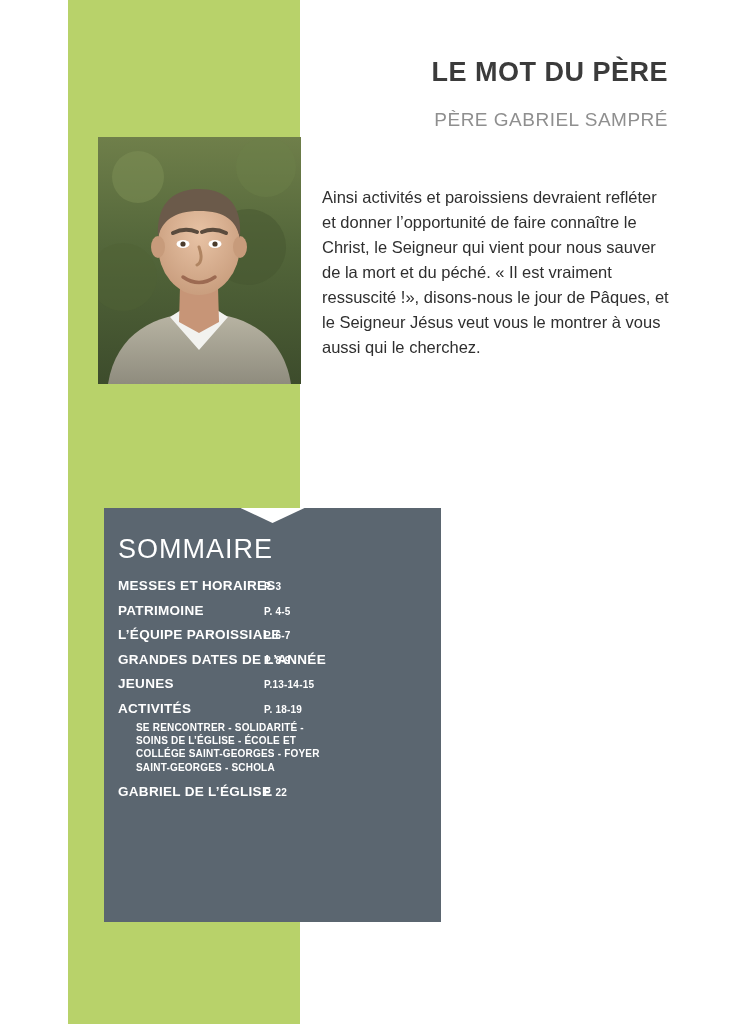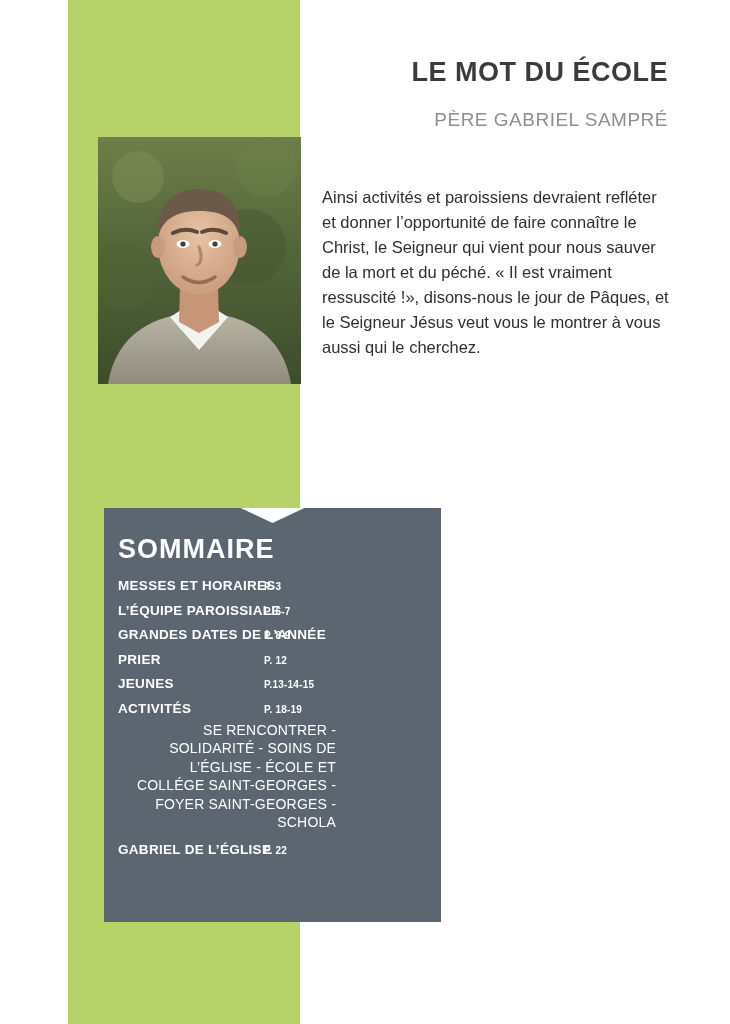--- a/index.html
+++ b/index.html
@@ -90,21 +90,21 @@
     width: 64px;
     height: 15px;
     background: #ffffff;
     clip-path: polygon(0 0, 100% 0, 50% 100%);
   }
   .sommaire-title {
     position: absolute;
     left: 14px;
     top: 26px;
     font-size: 27px;
-    font-weight: bold;
+    font-weight: normal;
     letter-spacing: 1px;
   }
   .toc {
     position: absolute;
     left: 14px;
     top: 70px;
     width: 320px;
   }
   .toc-row {
     display: flex;
@@ -118,35 +118,34 @@
     letter-spacing: 0.3px;
     white-space: nowrap;
   }
   .toc-page {
     font-size: 10px;
     font-weight: bold;
     letter-spacing: 0.2px;
   }
   .toc-sub {
     margin: -4px 0 10px 18px;
-    font-size: 14px;
-    font-weight: normal;
+    font-size: 10px;
+    font-weight: bold;
     line-height: 1.32;
     letter-spacing: 0.2px;
     width: 200px;
-    text-align: right;
   }
 </style>
 </head>
 <body>
 
 <div class="green-band"></div>
 
 <div class="header">
-  <div class="header-title">LE MOT DU ÉCOLE</div>
+  <div class="header-title">LE MOT DU PÈRE</div>
   <div class="header-sub">PÈRE GABRIEL SAMPRÉ</div>
 </div>
 
 <div class="photo">
   <svg width="203" height="247" viewBox="0 0 203 247" xmlns="http://www.w3.org/2000/svg" aria-hidden="true">
     <defs>
       <linearGradient id="bg" x1="0" y1="0" x2="0" y2="1">
         <stop offset="0%" stop-color="#6f7f4a"></stop>
         <stop offset="45%" stop-color="#53663a"></stop>
         <stop offset="100%" stop-color="#3d4c2c"></stop>
@@ -200,32 +199,32 @@
 <div class="sommaire">
   <div class="sommaire-notch"></div>
   <div class="sommaire-title">SOMMAIRE</div>
   <div class="toc">
 
     <div class="toc-row">
       <span class="toc-label">MESSES ET HORAIRES</span>
       <span class="toc-page">P. 3</span>
     </div>
     <div class="toc-row">
+      <span class="toc-label">PATRIMOINE</span>
+      <span class="toc-page">P. 4-5</span>
+    </div>
+    <div class="toc-row">
       <span class="toc-label">L’ÉQUIPE PAROISSIALE</span>
       <span class="toc-page">P. 6-7</span>
     </div>
     <div class="toc-row">
       <span class="toc-label">GRANDES DATES DE L’ANNÉE</span>
       <span class="toc-page">P. 8-9</span>
     </div>
     <div class="toc-row">
-      <span class="toc-label">PRIER</span>
-      <span class="toc-page">P. 12</span>
-    </div>
-    <div class="toc-row">
       <span class="toc-label">JEUNES</span>
       <span class="toc-page">P.13-14-15</span>
     </div>
     <div class="toc-row">
       <span class="toc-label">ACTIVITÉS</span>
       <span class="toc-page">P. 18-19</span>
     </div>
     <div class="toc-sub">SE RENCONTRER - SOLIDARITÉ - SOINS DE L’ÉGLISE - ÉCOLE ET COLLÉGE SAINT-GEORGES - FOYER SAINT-GEORGES - SCHOLA</div>
     <div class="toc-row">
       <span class="toc-label">GABRIEL DE L’ÉGLISE</span>

